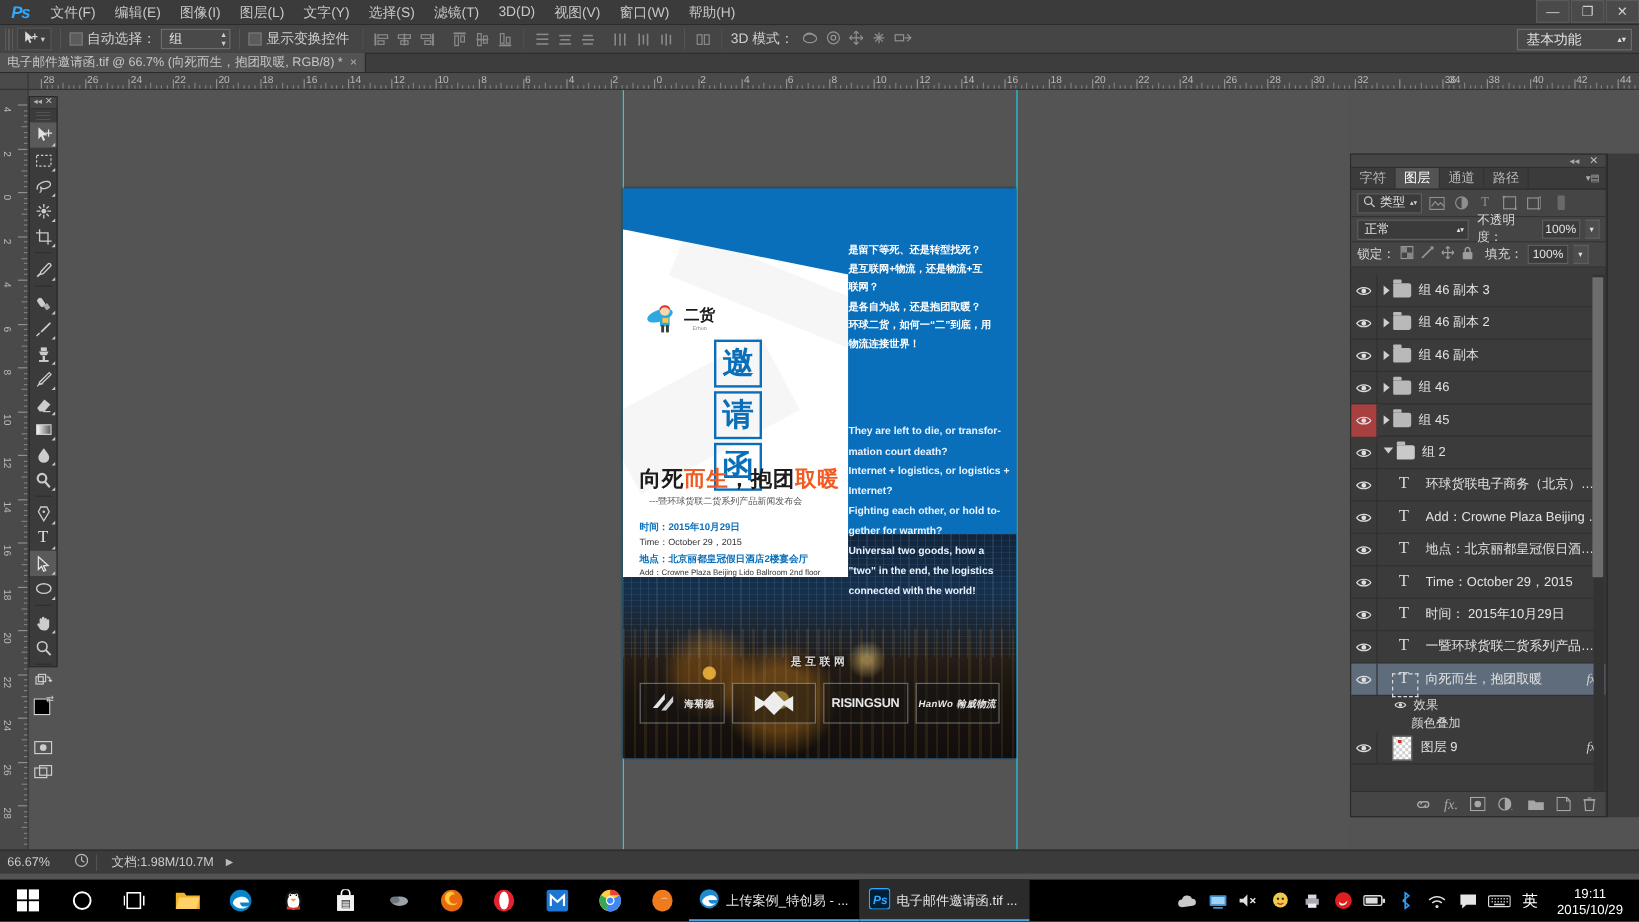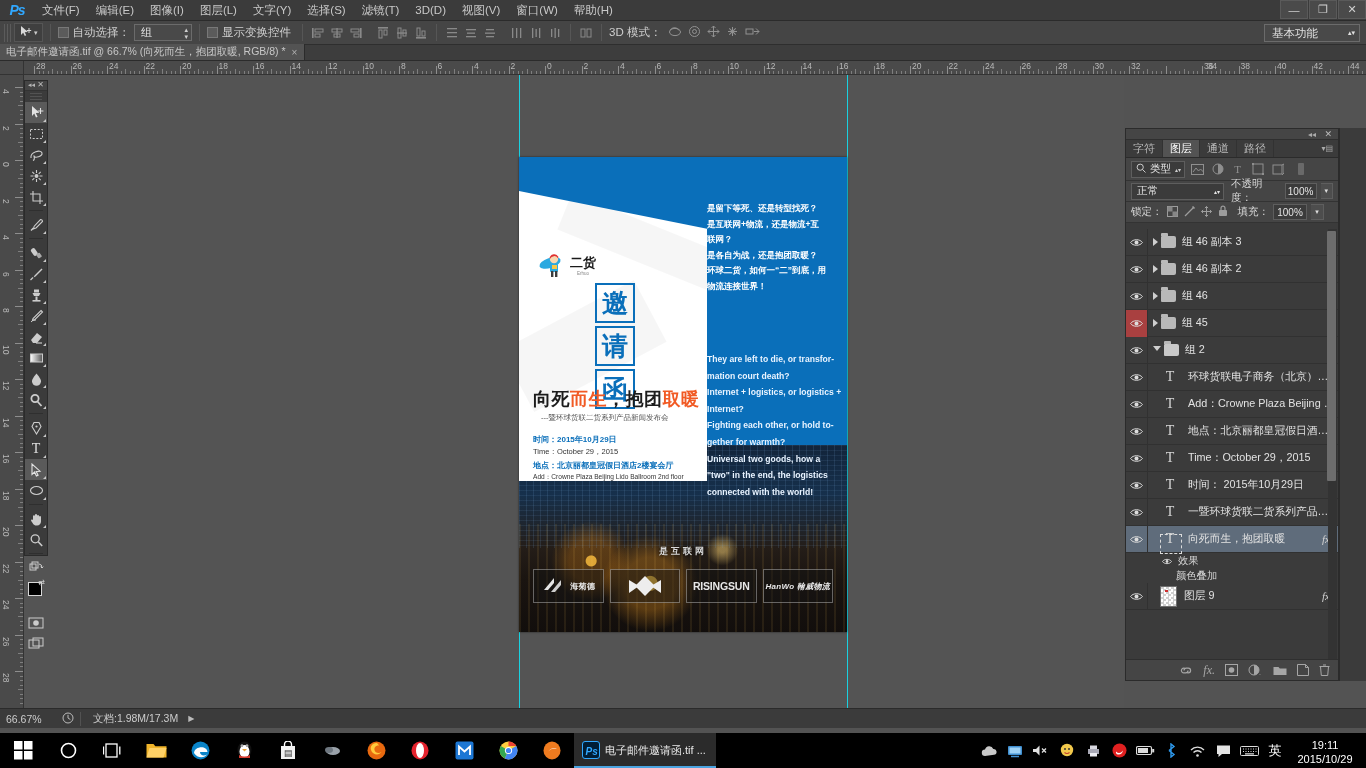--- a/index.html
+++ b/index.html
@@ -1380,20 +1380,31 @@
         </div>
         <div class="layer-row">
           <div class="eye-cell">
             <svg width="13" height="9" viewBox="0 0 13 9">
               <path d="M0.6 4.5 C3 0.8, 10 0.8, 12.4 4.5 C10 8.2, 3 8.2, 0.6 4.5z" fill="none" stroke="#ddd" stroke-width="1"></path>
               <circle cx="6.5" cy="4.5" r="2" fill="#ddd"></circle>
             </svg>
           </div>
           <div class="tri"></div>
           <div class="folder"></div>
+          <div class="lname">组 46 副本</div>
+        </div>
+        <div class="layer-row">
+          <div class="eye-cell">
+            <svg width="13" height="9" viewBox="0 0 13 9">
+              <path d="M0.6 4.5 C3 0.8, 10 0.8, 12.4 4.5 C10 8.2, 3 8.2, 0.6 4.5z" fill="none" stroke="#ddd" stroke-width="1"></path>
+              <circle cx="6.5" cy="4.5" r="2" fill="#ddd"></circle>
+            </svg>
+          </div>
+          <div class="tri"></div>
+          <div class="folder"></div>
           <div class="lname">组 46</div>
         </div>
         <div class="layer-row">
           <div class="eye-cell red">
             <svg width="13" height="9" viewBox="0 0 13 9">
               <path d="M0.6 4.5 C3 0.8, 10 0.8, 12.4 4.5 C10 8.2, 3 8.2, 0.6 4.5z" fill="none" stroke="#ddd" stroke-width="1"></path>
               <circle cx="6.5" cy="4.5" r="2" fill="#ddd"></circle>
             </svg>
           </div>
           <div class="tri"></div>
@@ -1553,21 +1564,21 @@
 
   <div class="statusbar">
     <span class="sb-zoom">66.67%</span>
     <span>
       <svg width="12" height="12">
           <circle cx="6" cy="6" r="5" fill="none" stroke="#bbb"></circle>
           <path d="M6 6 V2.8 M6 6 l2.4 1.6" stroke="#bbb"></path>
         </svg>
     </span>
     <span class="sb-sep"></span>
-    <span class="sb-doc">文档:1.98M/17.3M</span>
+    <span class="sb-doc">文档:1.98M/10.7M</span>
     <span class="sb-arrow">▶</span>
   </div>
 
   <div class="taskbar">
     <div class="tb-ic tb-win">
       <svg width="19" height="19">
           <rect x="0" y="0" width="8.5" height="8.5" fill="#fff"></rect>
           <rect x="10" y="0" width="8.5" height="8.5" fill="#fff"></rect>
           <rect x="0" y="10" width="8.5" height="8.5" fill="#fff"></rect>
           <rect x="10" y="10" width="8.5" height="8.5" fill="#fff"></rect>
@@ -1650,20 +1661,29 @@
           <circle cx="9.5" cy="9.5" r="2.6" fill="#4285f4"></circle>
         </svg>
     </div>
     <div class="tb-ic">
       <svg width="18" height="19">
           <ellipse cx="9" cy="9.5" rx="8.5" ry="9" fill="#ef7b1f"></ellipse>
           <path d="M4 12 q4 -6 10 -4 q-5 -3 -10 4z" fill="#fff"></path>
         </svg>
     </div>
 
+    <div class="tb-app">
+      <span>
+        <svg width="18" height="18">
+            <circle cx="9" cy="9" r="8" fill="#1e8bcd"></circle>
+            <path d="M3 11 C5 5, 15 4, 15.5 10 H8.5 C8.5 13 12 14 14.5 12.5 C12 16 5 16.5 3 11z" fill="#fff"></path>
+          </svg>
+      </span>
+      <span>上传案例_特创易 - ...</span>
+    </div>
     <div class="tb-app active">
       <span>
         <svg width="18" height="18">
             <rect x="0.5" y="0.5" width="17" height="17" rx="2.5" fill="#001e36" stroke="#31a8ff"></rect>
             <text x="3.5" y="13.5" font-family="Liberation Sans, sans-serif" font-size="10" font-weight="bold" font-style="italic" fill="#31a8ff">Ps</text>
           </svg>
       </span>
       <span>电子邮件邀请函.tif ...</span>
     </div>
 

